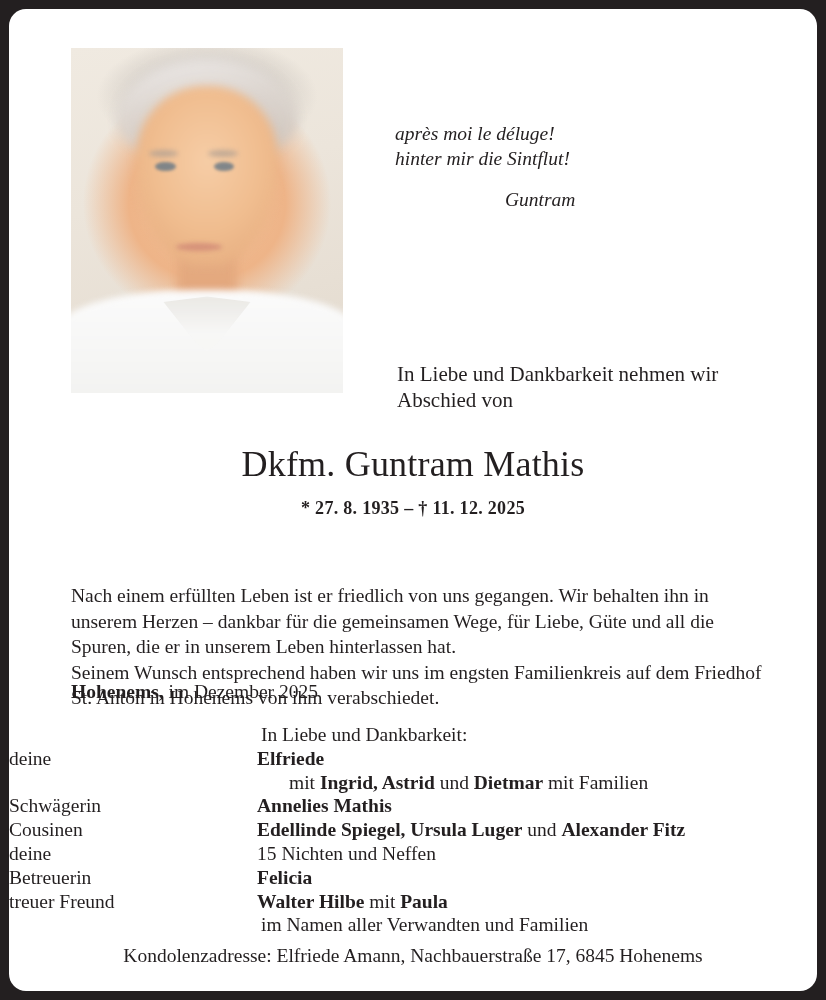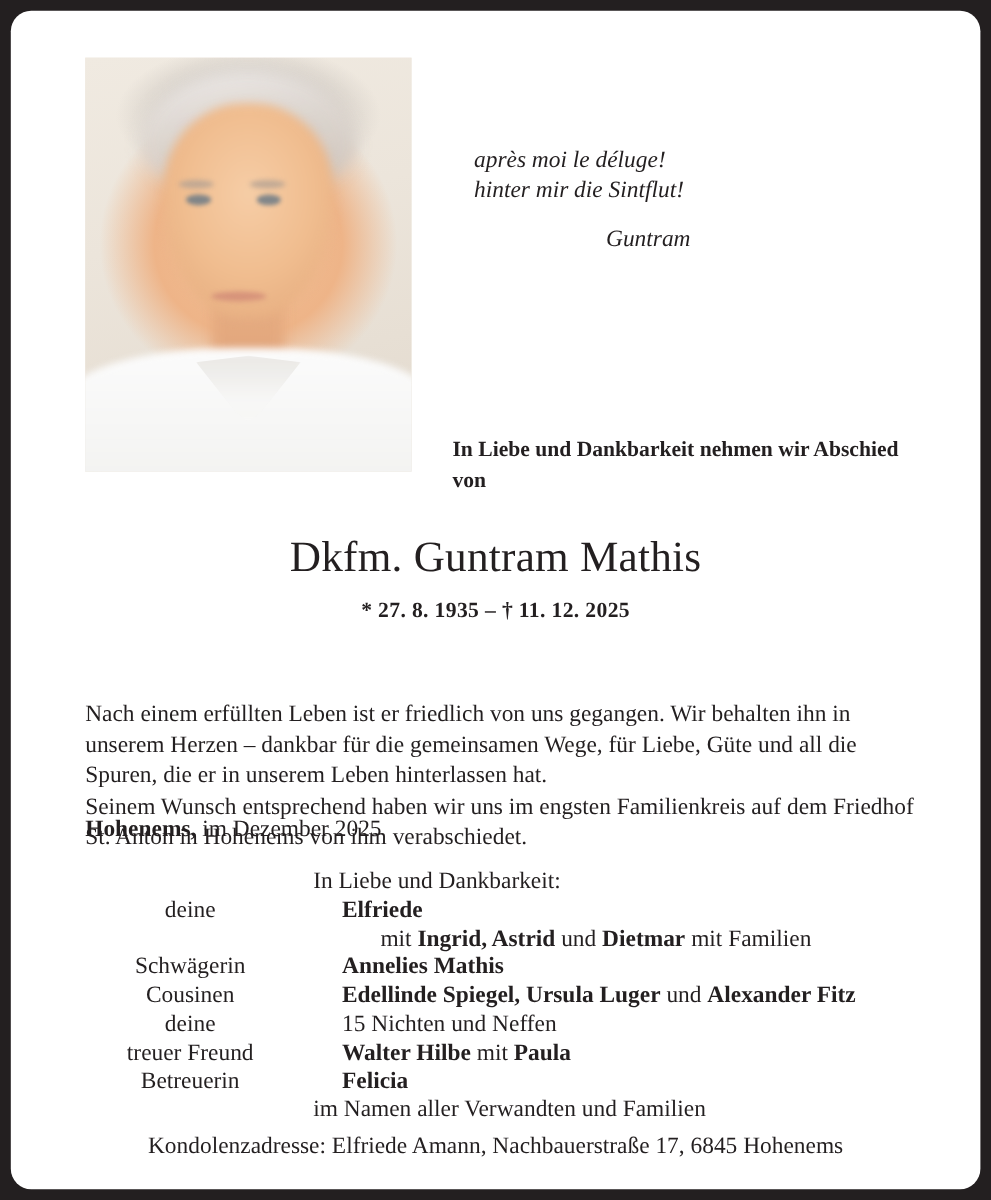--- a/index.html
+++ b/index.html
@@ -154,26 +154,25 @@
   }
   .epitaph-signature {
     display: block;
     padding-left: 110px;
     margin-top: 16px;
   }
 
   
   .intro {
     position: absolute;
-    left: 368px;
+    left: 388px;
     top: 352px;
     width: 380px;
-    font-size: 18px;
+    font-size: 21px;
     line-height: 26px;
-    font-weight: bold;
   }
 
   
   .deceased-name {
     position: absolute;
     left: 0;
     right: 0;
     top: 425px;
     text-align: center;
     font-size: 36px;
@@ -225,25 +224,24 @@
   }
   .mourners-heading {
     padding-left: 252px;
   }
   .mourner-row {
     display: flex;
     align-items: baseline;
   }
   .mourner-label {
     width: 248px;
-    text-align: center;
+    text-align: left;
     padding-right: 5px;
     box-sizing: border-box;
     white-space: nowrap;
-    margin-left: 28px;
   }
   .mourner-value {
     white-space: nowrap;
   }
   .mourner-value b { font-weight: 700; }
   .mourners-footer {
     padding-left: 252px;
   }
 
   
@@ -312,26 +310,26 @@
           </div>
           <div class="mourner-row">
             <div class="mourner-label">Cousinen</div>
             <div class="mourner-value"><b>Edellinde Spiegel, Ursula Luger</b> und <b>Alexander Fitz</b></div>
           </div>
           <div class="mourner-row">
             <div class="mourner-label">deine</div>
             <div class="mourner-value">15 Nichten und Neffen</div>
           </div>
           <div class="mourner-row">
+            <div class="mourner-label">Betreuerin</div>
+            <div class="mourner-value"><b>Felicia</b></div>
+          </div>
+          <div class="mourner-row">
             <div class="mourner-label">treuer Freund</div>
             <div class="mourner-value"><b>Walter Hilbe</b> mit <b>Paula</b></div>
-          </div>
-          <div class="mourner-row">
-            <div class="mourner-label">Betreuerin</div>
-            <div class="mourner-value"><b>Felicia</b></div>
           </div>
         </div>
       <div class="mourners-footer">im Namen aller Verwandten und Familien</div>
     </div>
 
     <div class="condolence">Kondolenzadresse: Elfriede Amann, Nachbauerstraße 17, 6845 Hohenems</div>
 
   </div>
 </div>
 

